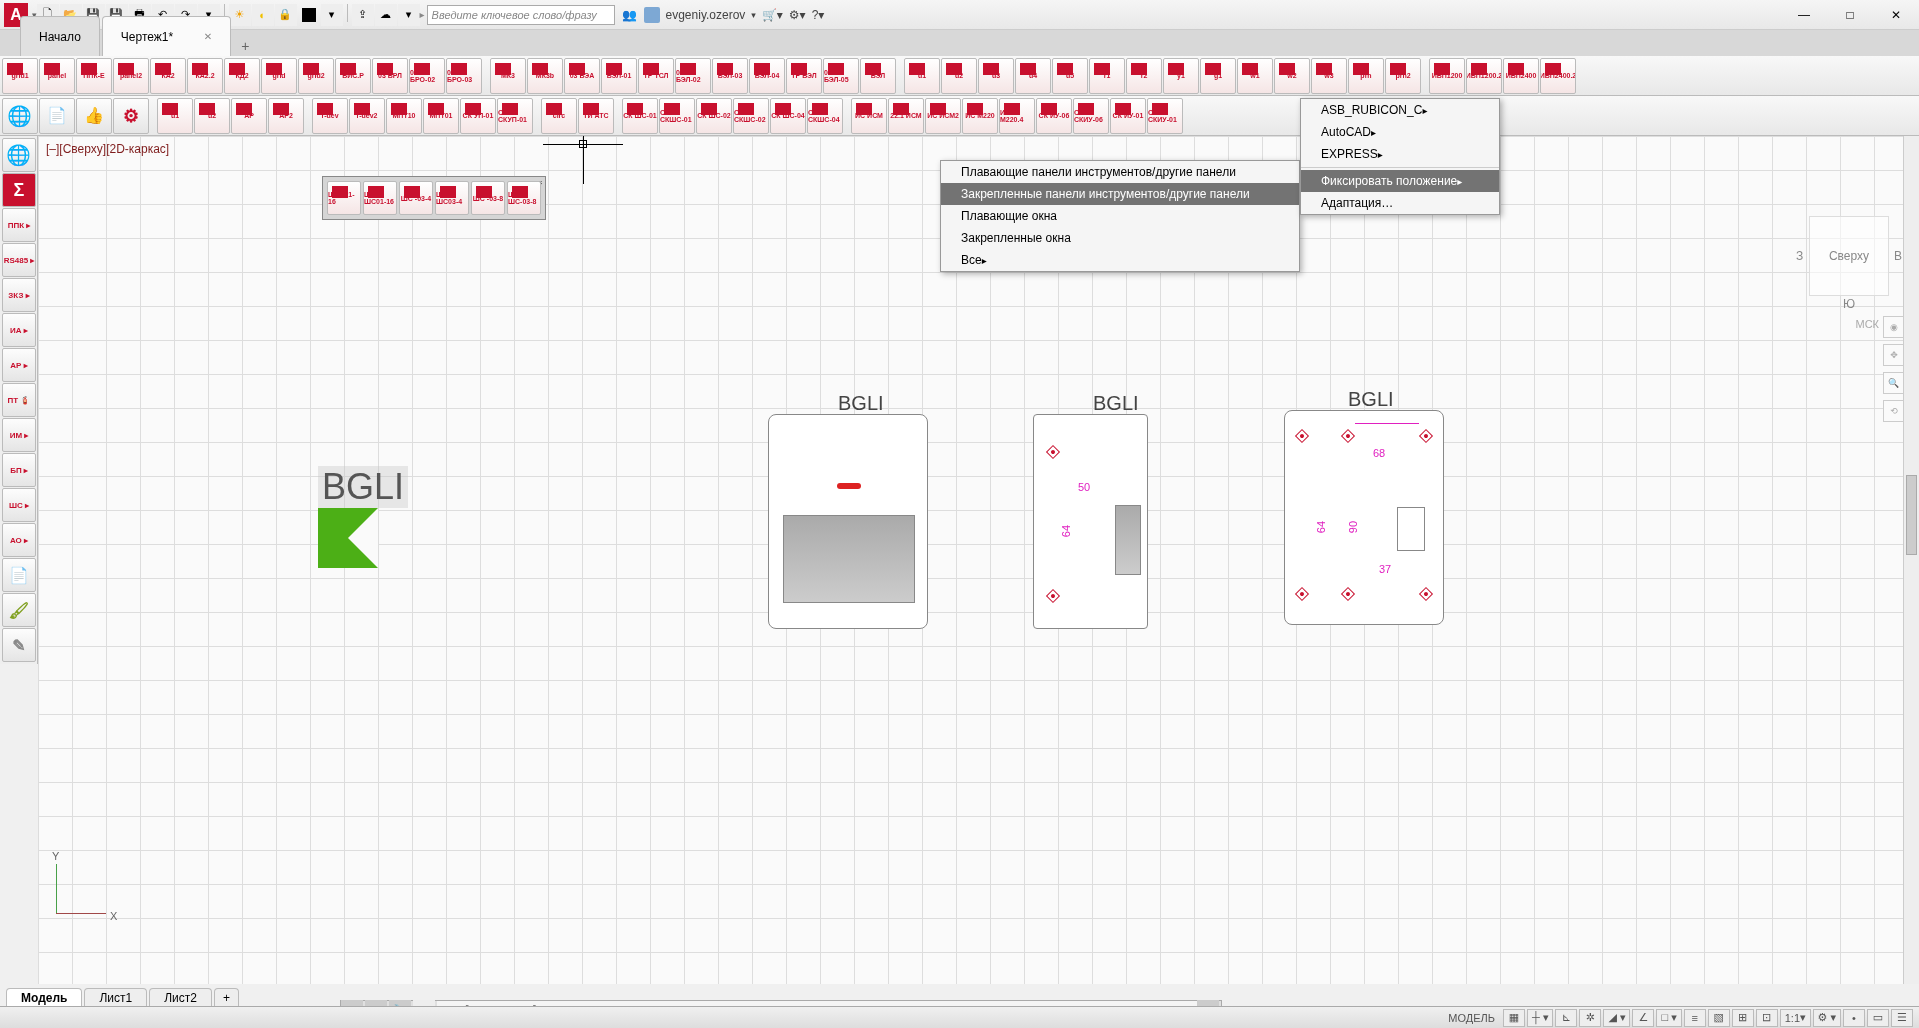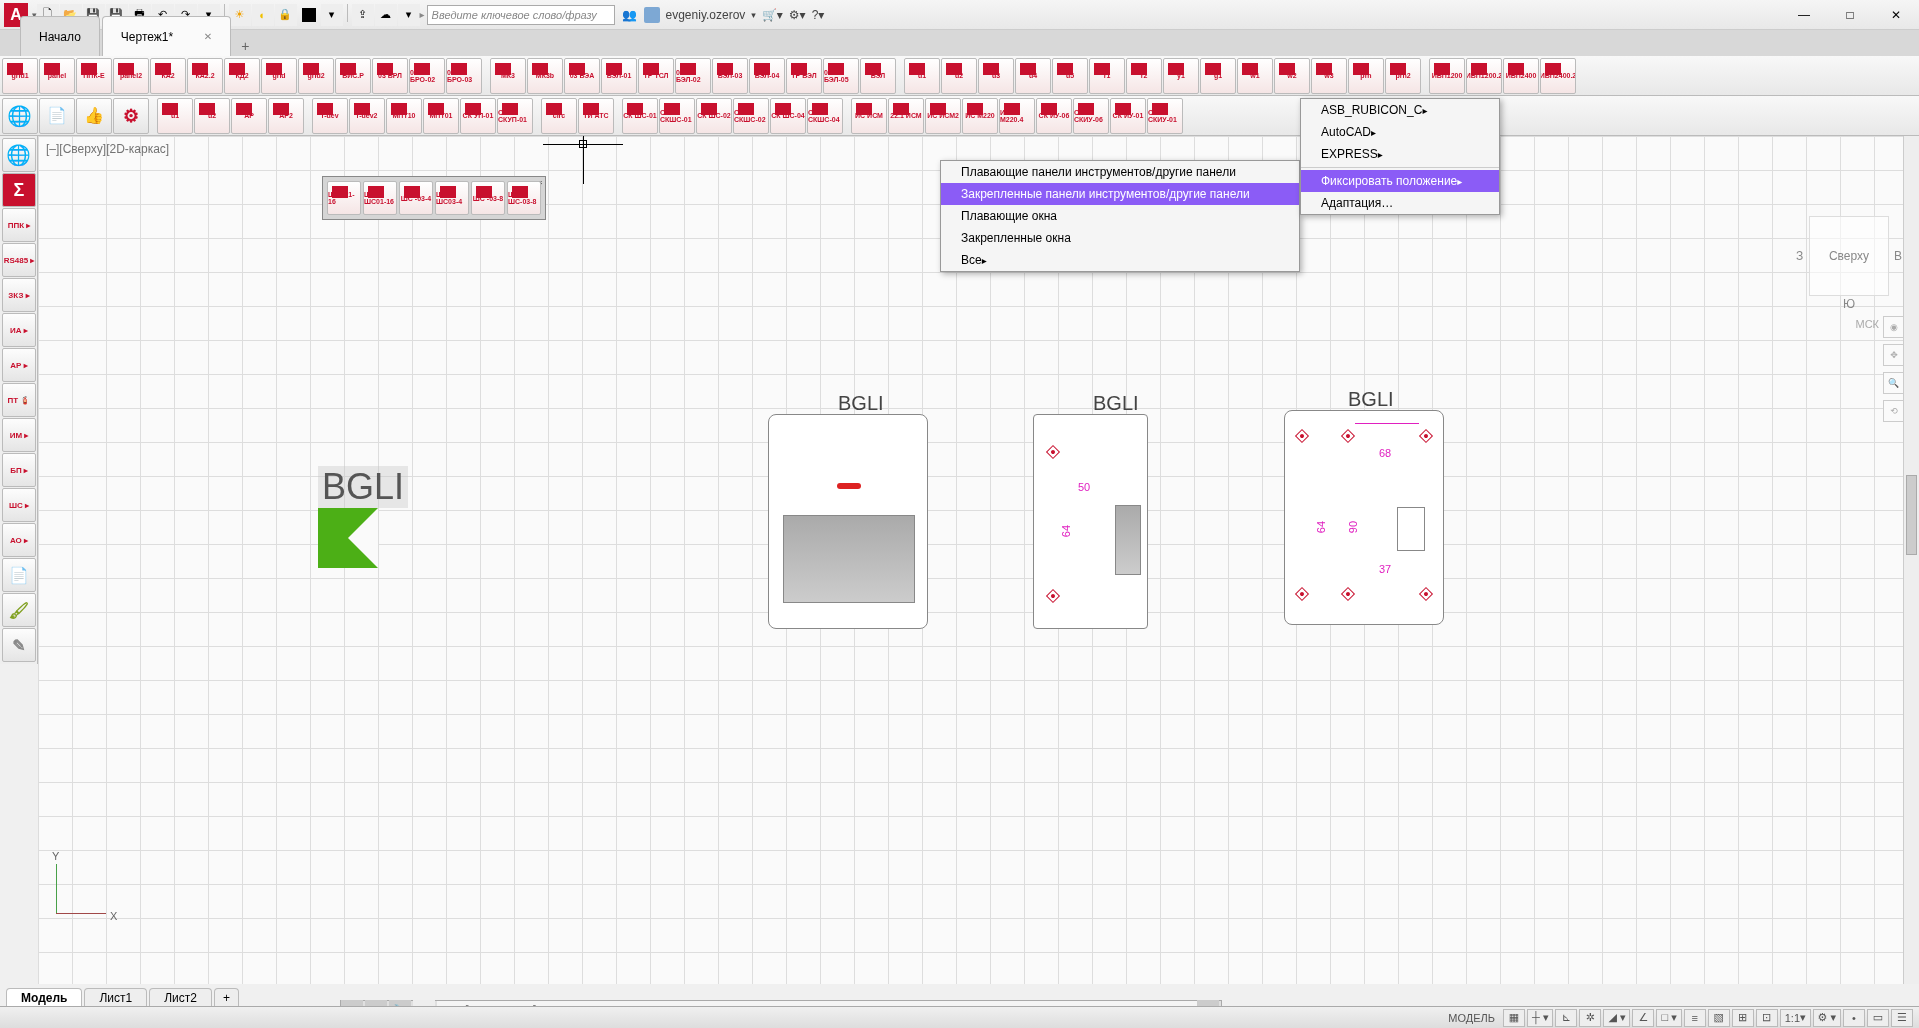--- a/index.html
+++ b/index.html
@@ -36,21 +36,21 @@
 .lv-btn { width:34px; height:34px; background:linear-gradient(#fdfdfd,#e5e5e5); border:1px solid #bbb; border-radius:2px; display:flex; align-items:center; justify-content:center; font-size:8px; color:#c8102e; font-weight:bold; cursor:pointer; }
 
 
 .canvas-wrap { position:absolute; left:38px; top:136px; right:0; bottom:44px; background:#fafafa; overflow:hidden; }
 .grid { position:absolute; inset:0;
   background-image:
     linear-gradient(#ddd 1px, transparent 1px),
     linear-gradient(90deg, #ddd 1px, transparent 1px);
   background-size:34px 34px;
 }
-.canvas-label { position:absolute; top:6px; left:8px; font-size:12px; color:#737373; }
+.canvas-label { position:absolute; top:6px; left:8px; font-size:12px; color:#7f1d1d; }
 .crosshair { position:absolute; pointer-events:none; }
 .crosshair .h { position:absolute; width:80px; height:1px; background:#000; left:-40px; }
 .crosshair .v { position:absolute; width:1px; height:80px; background:#000; top:-40px; }
 .crosshair .box { position:absolute; width:8px; height:8px; border:1px solid #000; left:-4px; top:-4px; }
 
 
 .float-tb { position:absolute; background:#d5d5d5; border:1px solid #888; padding:4px; display:flex; gap:2px; }
 .float-tb .tb-btn { width:34px; height:34px; }
 .float-close { position:absolute; top:0; right:0; width:10px; height:10px; font-size:8px; display:flex; align-items:center; justify-content:center; }
 
@@ -66,21 +66,21 @@
 .dev-label { position:absolute; font-size:20px; color:#444; }
 
 .dim-line { position:absolute; background:#e020c0; }
 .dim-text { position:absolute; font-size:11px; color:#e020c0; }
 .dim-mark { position:absolute; width:10px; height:10px; border:1px solid #c8102e; transform:rotate(45deg); }
 .dim-mark::after{ content:""; position:absolute; inset:2px; background:#c8102e; border-radius:50%; }
 
 
 .ctx-menu { position:absolute; background:#f5f5f5; border:1px solid #999; box-shadow:2px 2px 6px rgba(0,0,0,0.3); font-size:12px; z-index:100; }
 .ctx-item { padding:4px 14px 4px 20px; display:flex; justify-content:flex-start; align-items:center; cursor:default; white-space:nowrap; }
-.ctx-item.hover { background:#8b5cf6; color:#fff; }
+.ctx-item.hover { background:#737373; color:#fff; }
 .ctx-item .arrow { font-size:10px; }
 
 
 .viewcube { position:absolute; top:80px; right:30px; width:80px; height:80px; display:flex; align-items:center; justify-content:center; font-size:12px; color:#888; border:1px solid #ddd; background:rgba(255,255,255,0.6); }
 .navwheel { position:absolute; right:12px; top:180px; width:24px; display:flex; flex-direction:column; gap:6px; }
 .navwheel div { width:22px; height:22px; border:1px solid #ccc; background:#fafafa; font-size:9px; display:flex; align-items:center; justify-content:center; color:#aaa; }
 
 
 .ucs { position:absolute; left:18px; bottom:70px; font-size:11px; color:#666; }
 .ucs .yax { position:absolute; width:1px; height:50px; background:#48a048; bottom:0; left:0; }
@@ -305,21 +305,21 @@
   <div class="dev-label" style="left:1310px; top:252px;">BGLI</div>
   <div class="device" style="left:1246px; top:274px; width:160px; height:215px;">
     <div class="dim-mark" style="left:12px; top:20px;"></div>
     <div class="dim-mark" style="left:58px; top:20px;"></div>
     <div class="dim-mark" style="left:136px; top:20px;"></div>
     <div class="dim-mark" style="left:12px; top:178px;"></div>
     <div class="dim-mark" style="left:58px; top:178px;"></div>
     <div class="dim-mark" style="left:136px; top:178px;"></div>
     <div style="position:absolute;right:18px;top:96px;width:28px;height:44px;border:1px solid #888;"></div>
     <div class="dim-line" style="left:70px; top:12px; width:64px; height:1px;"></div>
-    <div class="dim-text" style="left:94px; top:36px;">68</div>
+    <div class="dim-text" style="left:88px; top:36px;">68</div>
     <div class="dim-text" style="left:30px; top:110px; transform:rotate(-90deg);">64</div>
     <div class="dim-text" style="left:62px; top:110px; transform:rotate(-90deg);">90</div>
     <div class="dim-text" style="left:94px; top:152px;">37</div>
   </div>
 
   <div class="viewcube">
     <span style="position:absolute;top:32px;">Сверху</span>
     <span style="position:absolute;left:-14px;top:32px;">З</span>
     <span style="position:absolute;right:-14px;top:32px;">В</span>
     <span style="position:absolute;bottom:-16px;">Ю</span>

